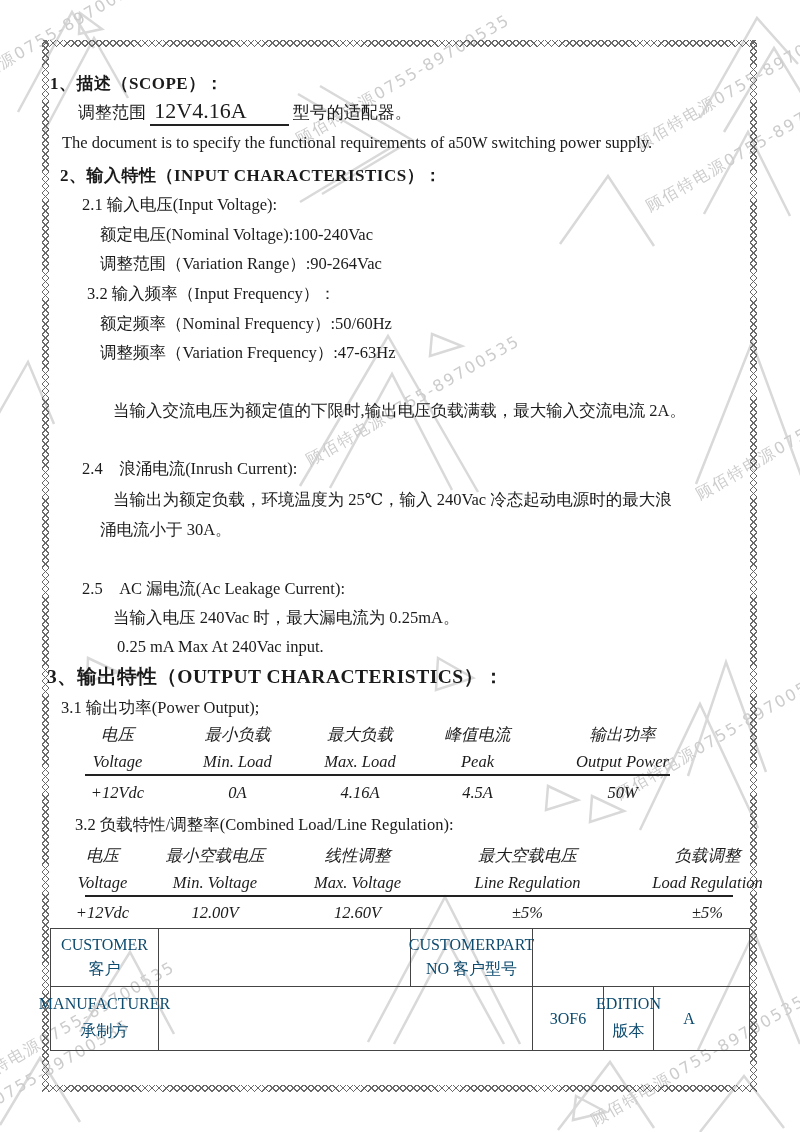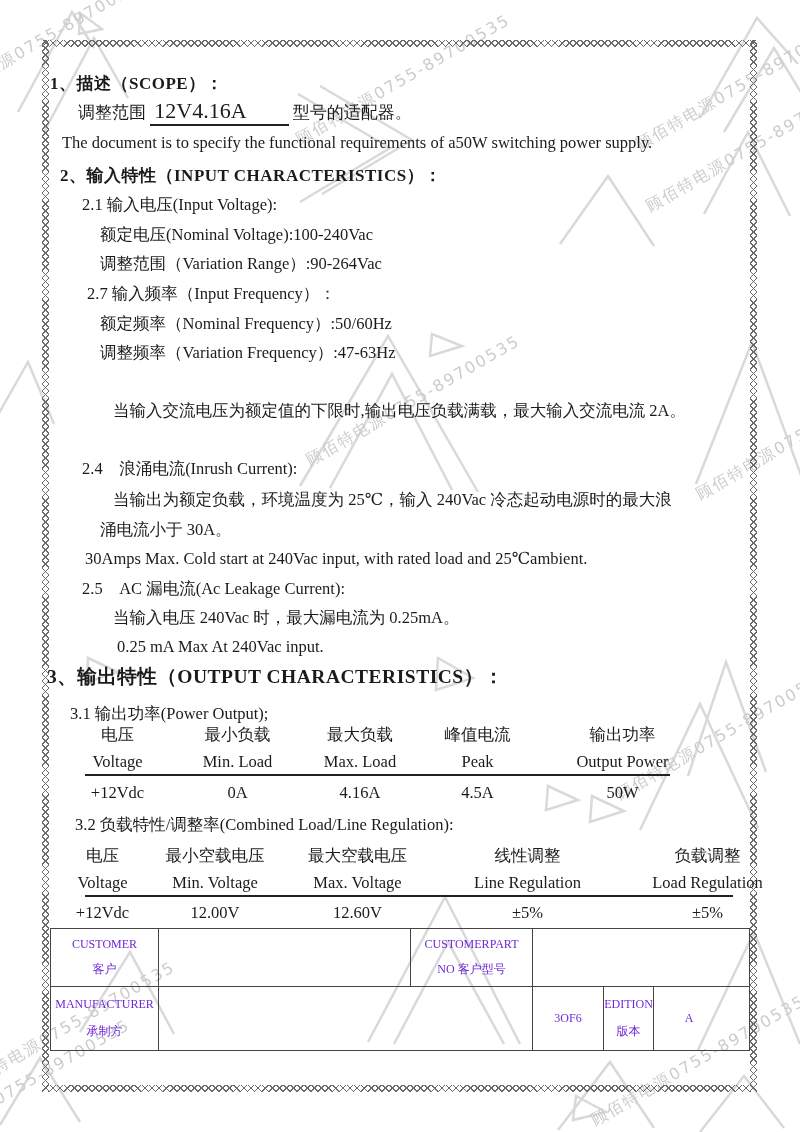--- a/index.html
+++ b/index.html
@@ -18,26 +18,26 @@
   .zz.left{left:42px;top:40px;width:7px;height:1052px;}
   .zz.right{left:750px;top:40px;width:7px;height:1052px;}
   .content{position:absolute;left:0;top:0;width:800px;height:1132px;z-index:3;}
   .abs{position:absolute;white-space:nowrap;}
   .h1{font-size:17px;font-weight:bold;letter-spacing:.5px;}
   .h2{font-size:17px;font-weight:bold;letter-spacing:.5px;}
   .h3{font-size:19.5px;font-weight:bold;letter-spacing:.5px;}
   .body-line{font-size:16.5px;}
   .model{font-size:22px;border-bottom:2px solid #222;padding:0 42px 1px 4px;}
   .tbl{position:absolute;display:grid;font-size:16.5px;}
-  .tbl > div{text-align:center;}
+  .tbl > div{text-align:center;font-style:italic;}
   .t1{grid-template-columns:115px 125px 120px 115px 175px;left:60px;width:650px;}
   .t2{grid-template-columns:105px 120px 165px 175px 185px;left:50px;width:750px;}
   .rule{position:absolute;border-bottom:2px solid #222;height:0;}
   .ftable{position:absolute;left:50px;top:928px;width:698px;border:1px solid #444;
-          font-size:12px;color:#6d28d9;z-index:3;background:transparent;}
+          font-size:16px;color:#0c4a6e;z-index:3;background:transparent;}
   .frow{display:grid;}
   .frow1{grid-template-columns:108px 252px 122px 214px;height:57px;}
   .frow2{grid-template-columns:108px 374px 71px 50px 70px 23px;height:63px;border-top:1px solid #444;}
   .fcell{border-right:1px solid #444;display:flex;flex-direction:column;justify-content:space-around;
          align-items:center;text-align:center;padding:4px 1px;}
   .fcell:last-child{border-right:none;}
   .fcell.single{justify-content:center;}
 </style>
 </head>
 <body>
@@ -97,34 +97,33 @@
       <span>调整范围</span>
       <span class="model">12V4.16A</span>
       <span>型号的适配器。</span>
     </div>
     <div class="abs body-line" style="left:62px;top:133px;text-align:center;">The document is to specify the functional requirements of a50W switching power supply.</div>
 
     <div class="abs h2" style="left:60px;top:164px;">2、输入特性（INPUT CHARACTERISTICS）：</div>
     <div class="abs body-line" style="left:82px;top:194px;">2.1 输入电压(Input Voltage):</div>
     <div class="abs body-line" style="left:100px;top:224px;">额定电压(Nominal Voltage):100-240Vac</div>
     <div class="abs body-line" style="left:100px;top:253px;">调整范围（Variation Range）:90-264Vac</div>
-    <div class="abs body-line" style="left:87px;top:283px;">2.7 输入频率（Input Frequency）：</div>
+    <div class="abs body-line" style="left:87px;top:283px;">3.2 输入频率（Input Frequency）：</div>
     <div class="abs body-line" style="left:100px;top:313px;">额定频率（Nominal Frequency）:50/60Hz</div>
     <div class="abs body-line" style="left:100px;top:342px;">调整频率（Variation Frequency）:47-63Hz</div>
     <div class="abs body-line" style="left:113px;top:400px;">当输入交流电压为额定值的下限时,输出电压负载满载，最大输入交流电流 2A。</div>
     <div class="abs body-line" style="left:82px;top:458px;">2.4　浪涌电流(Inrush Current):</div>
     <div class="abs body-line" style="left:113px;top:489px;">当输出为额定负载，环境温度为 25℃，输入 240Vac 冷态起动电源时的最大浪</div>
     <div class="abs body-line" style="left:100px;top:519px;">涌电流小于 30A。</div>
-    <div class="abs body-line" style="left:85px;top:549px;">30Amps Max. Cold start at 240Vac input, with rated load and 25℃ambient.</div>
     <div class="abs body-line" style="left:82px;top:578px;">2.5　AC 漏电流(Ac Leakage Current):</div>
     <div class="abs body-line" style="left:113px;top:607px;">当输入电压 240Vac 时，最大漏电流为 0.25mA。</div>
     <div class="abs body-line" style="left:117px;top:637px;">0.25 mA Max At 240Vac input.</div>
 
     <div class="abs h3" style="left:47px;top:663px;">3、输出特性（OUTPUT CHARACTERISTICS）：</div>
-    <div class="abs body-line" style="left:70px;top:697px;margin-top:6px;">3.1 输出功率(Power Output);</div>
+    <div class="abs body-line" style="left:61px;top:697px;">3.1 输出功率(Power Output);</div>
 
     <div class="tbl t1" style="top:724px;">
       <div>电压</div>
       <div>最小负载</div>
       <div>最大负载</div>
       <div>峰值电流</div>
       <div>输出功率</div>
     </div>
     <div class="tbl t1" style="top:752px;">
       <div>Voltage</div>
@@ -140,22 +139,22 @@
       <div>4.16A</div>
       <div>4.5A</div>
       <div>50W</div>
     </div>
 
     <div class="abs body-line" style="left:75px;top:814px;">3.2 负载特性/调整率(Combined Load/Line Regulation):</div>
 
     <div class="tbl t2" style="top:845px;">
       <div>电压</div>
       <div>最小空载电压</div>
+      <div>线性调整</div>
       <div>最大空载电压</div>
-      <div>线性调整</div>
       <div>负载调整</div>
     </div>
     <div class="tbl t2" style="top:873px;">
       <div>Voltage</div>
       <div>Min. Voltage</div>
       <div>Max. Voltage</div>
       <div>Line Regulation</div>
       <div>Load Regulation</div>
     </div>
     <div class="rule" style="left:85px;top:895px;width:648px;"></div>

